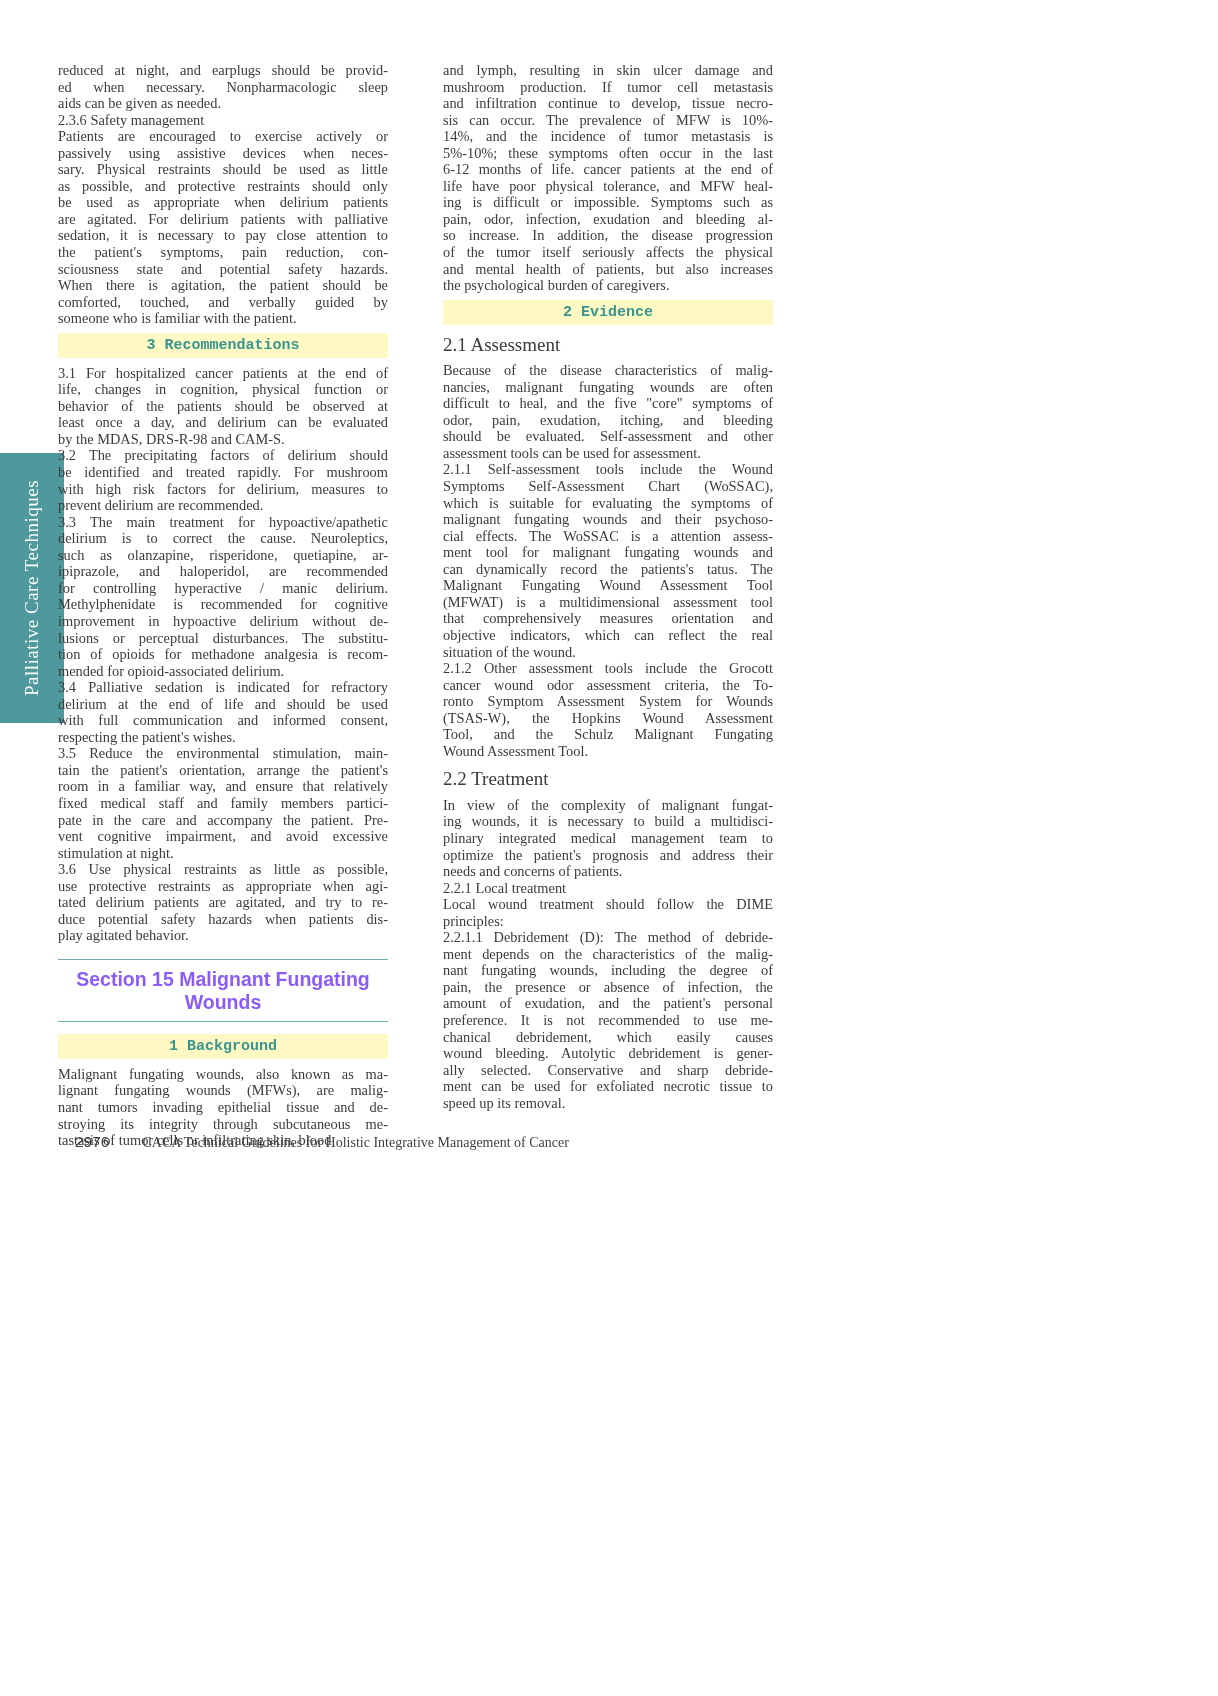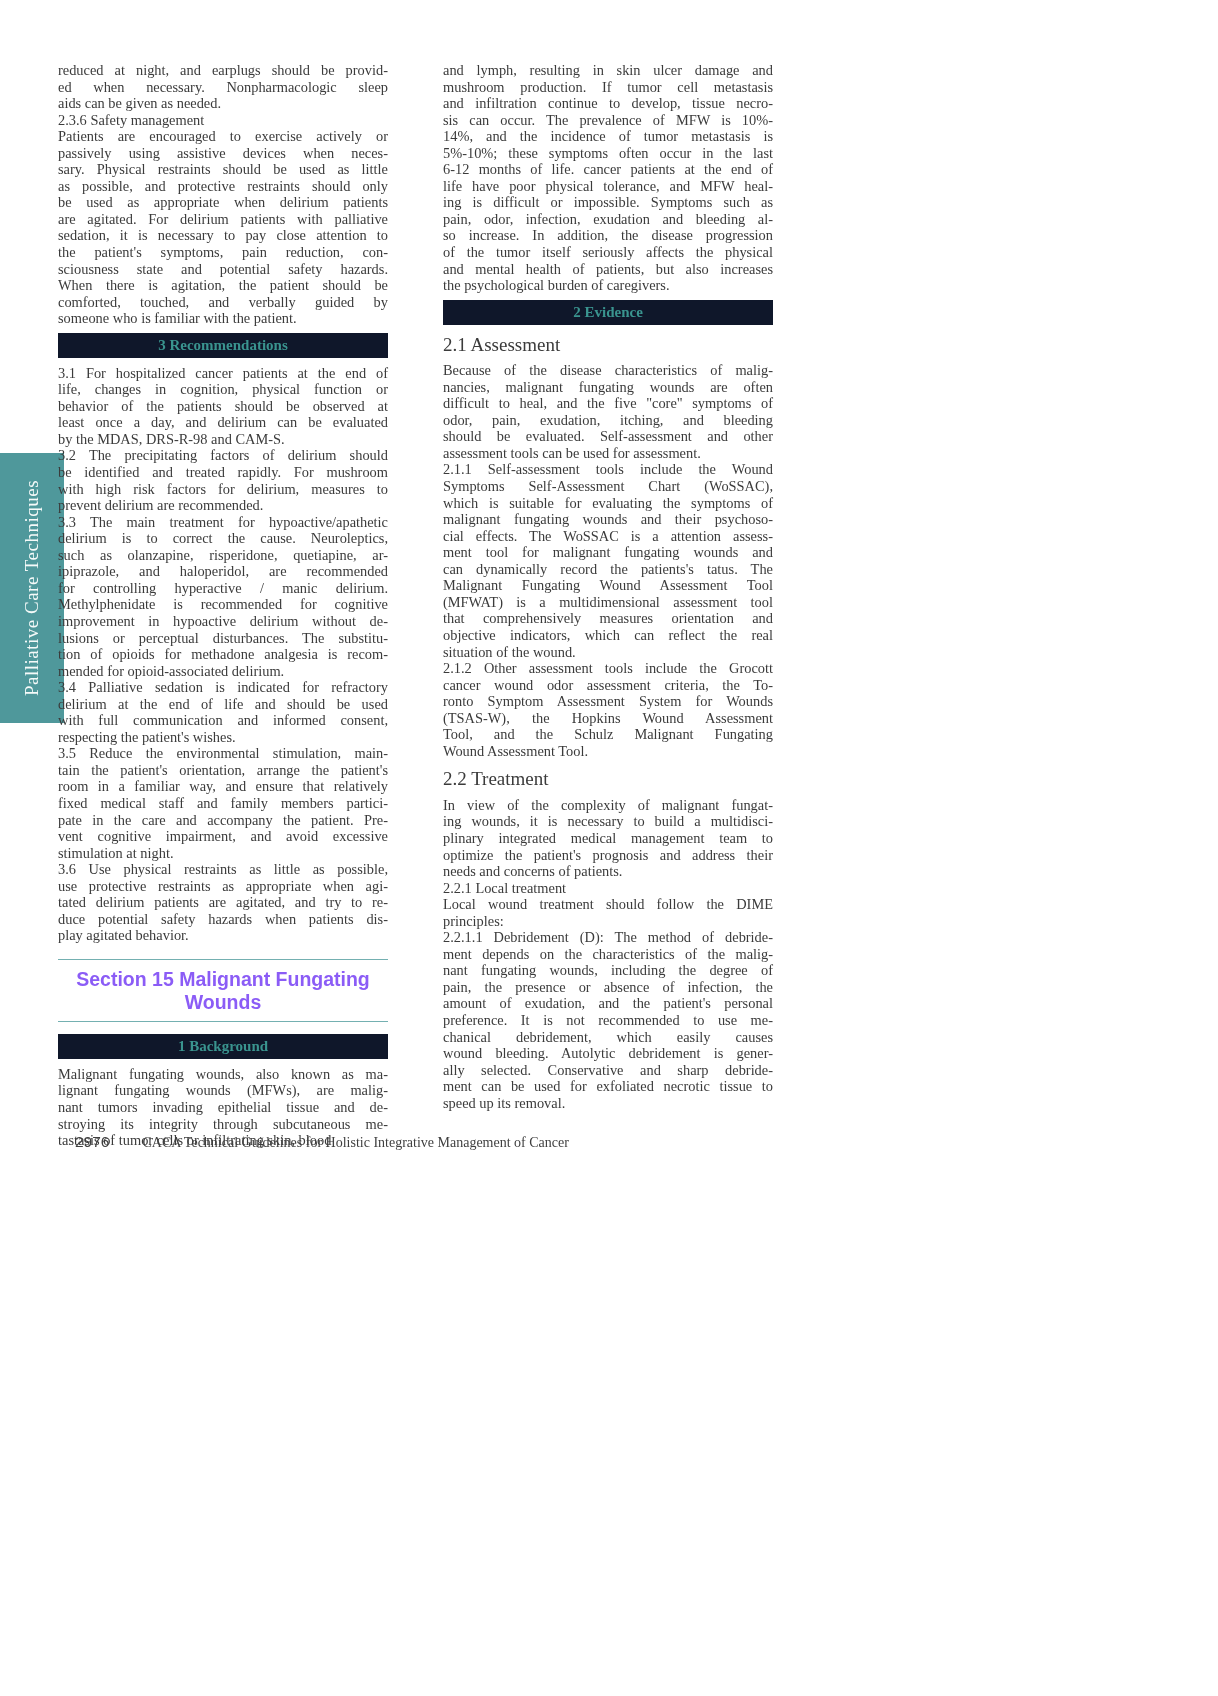--- a/index.html
+++ b/index.html
@@ -20,23 +20,23 @@
     color: #3b3b3b;
   }
   #left-col  { left: 58px;  width: 330px; }
   #right-col { left: 443px; width: 330px; }
 
   .ln { text-align: justify; text-align-last: justify; white-space: normal; }
   .ln.last { text-align-last: left; }
   .plainline { text-align: left; }
 
   .hdr {
-    background: #0f172a;
+    background: #fef9c3;
     color: #3a948f;
-    font-family: Liberation Serif, serif;
+    font-family: Liberation Mono, monospace;
     font-weight: bold;
     font-size: 15px;
     line-height: 17px;
     text-align: center;
     padding: 4px 0 4px 0;
     margin: 6px 0 7px 0;
   }
   .section-title {
     border-top: 1.5px solid #74b0b1;
     border-bottom: 1.5px solid #74b0b1;

